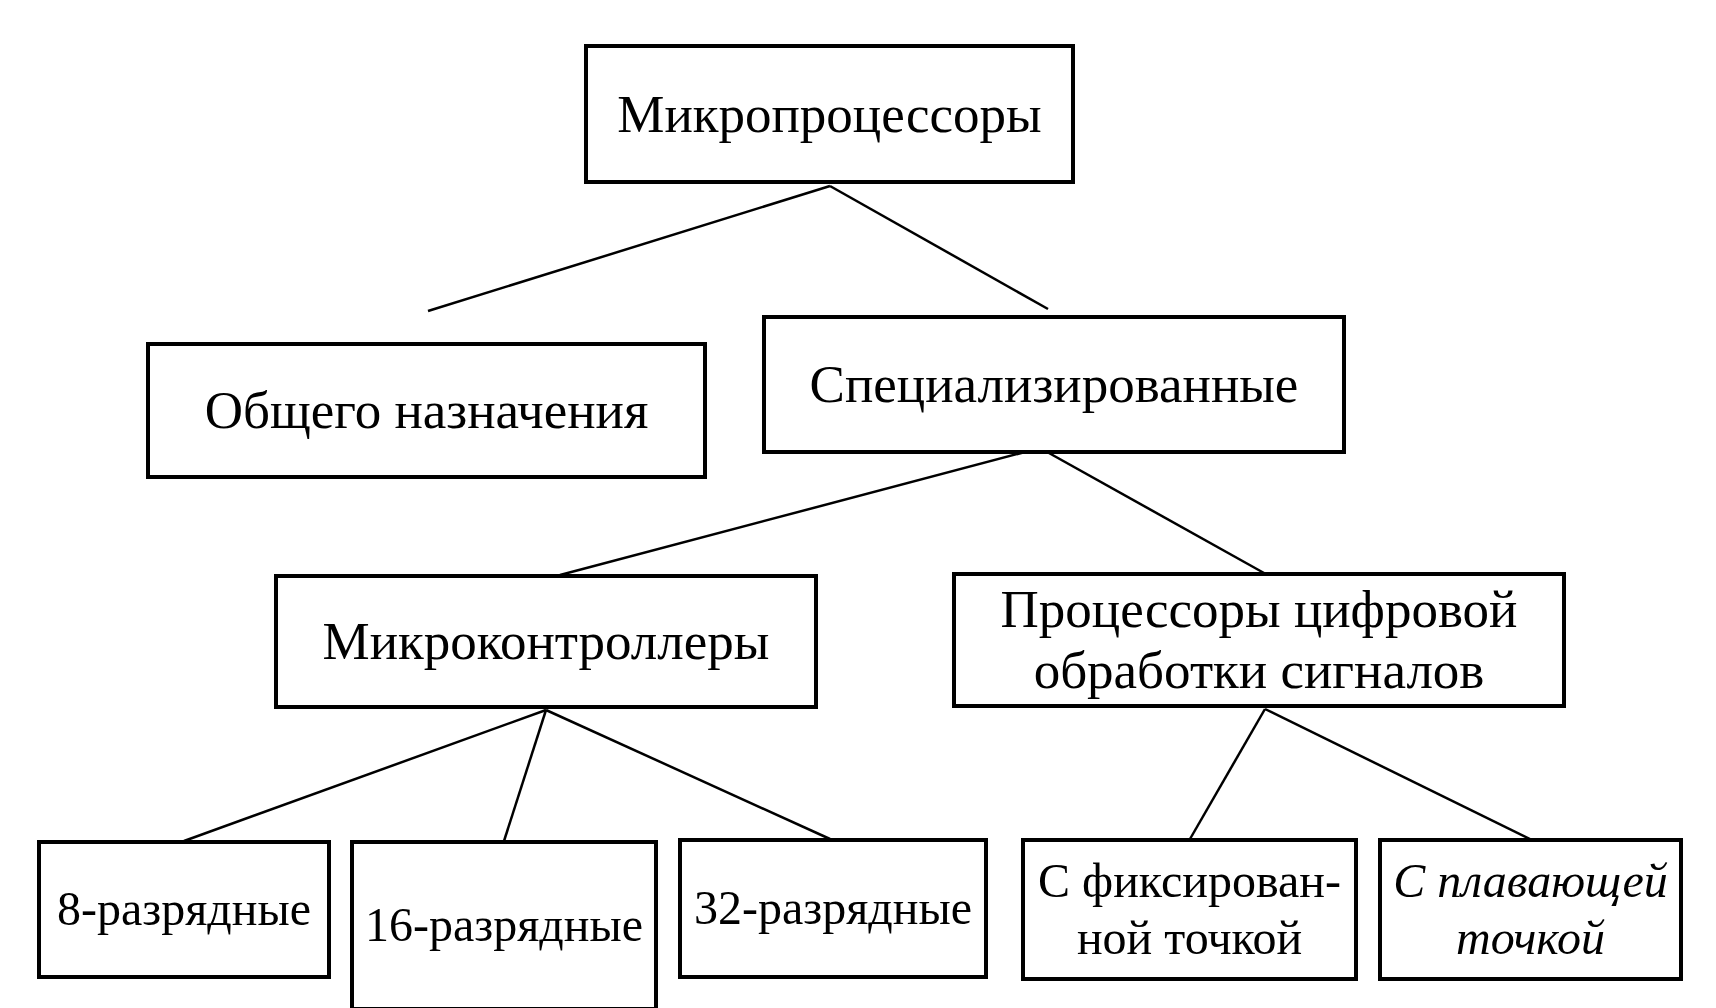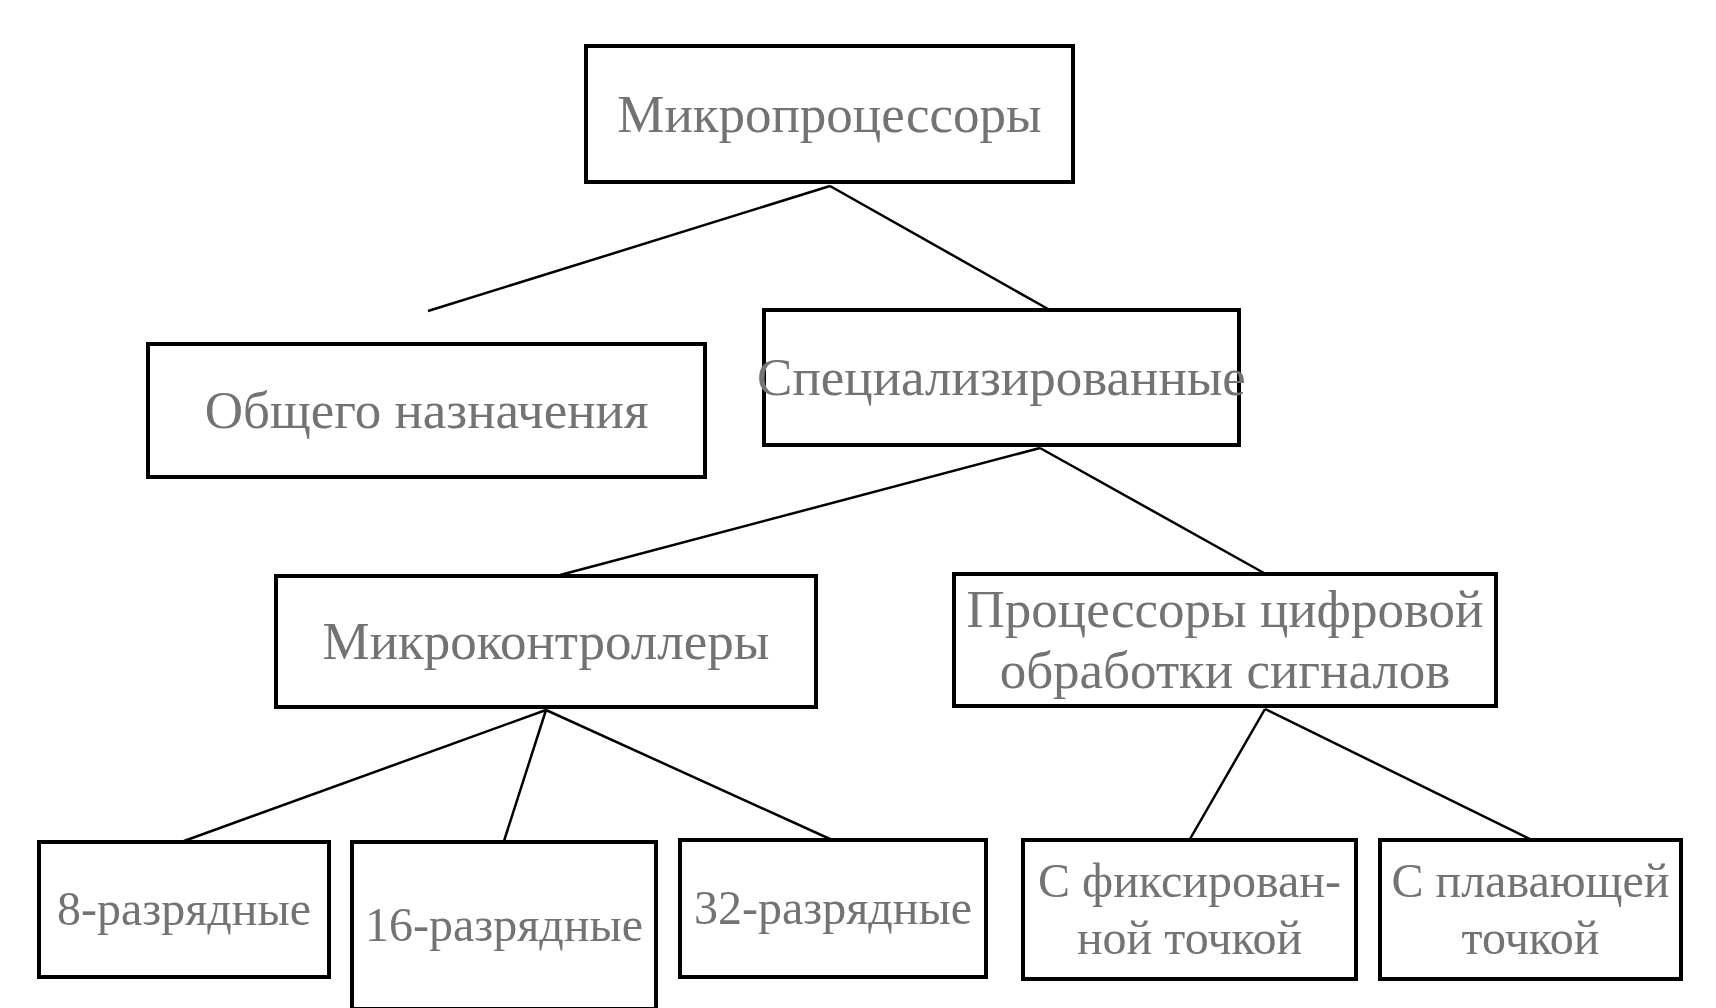--- a/index.html
+++ b/index.html
@@ -6,21 +6,21 @@
     margin: 0;
     padding: 0;
     background: #ffffff;
   }
   .canvas {
     position: relative;
     width: 1716px;
     height: 1008px;
     background: #ffffff;
     font-family: "Liberation Serif", "DejaVu Serif", serif;
-    color: #737373;
+    color: #000000;
     overflow: hidden;
   }
   .edges {
     position: absolute;
     left: 0;
     top: 0;
     width: 1716px;
     height: 1008px;
   }
   .edges line {
@@ -37,28 +37,28 @@
     justify-content: center;
     text-align: center;
     font-size: 53px;
     line-height: 1.15;
     white-space: pre-line;
   }
   .node.small { font-size: 48px; line-height: 1.18; }
 
   #node-root           { left: 584px;  top: 44px;  width: 491px; height: 140px; }
   #node-general        { left: 146px;  top: 310px; width: 561px; height: 137px; margin-top: 32px; }
-  #node-specialized    { left: 762px;  top: 308px; width: 479px; height: 139px; }
+  #node-specialized    { left: 762px;  top: 315px; width: 584px; height: 139px; }
   #node-microcontrollers { left: 274px; top: 574px; width: 544px; height: 135px; text-align: right; }
-  #node-dsp            { left: 952px;  top: 572px; width: 546px; height: 136px; }
+  #node-dsp            { left: 952px;  top: 572px; width: 614px; height: 136px; }
   #node-bit8           { left: 37px;   top: 840px; width: 294px; height: 139px; }
   #node-bit16          { left: 350px;  top: 840px; width: 308px; height: 171px; }
   #node-bit32          { left: 678px;  top: 838px; width: 310px; height: 141px; }
   #node-fixed-point    { left: 1021px; top: 838px; width: 337px; height: 143px; }
-  #node-floating-point { left: 1378px; top: 838px; width: 305px; height: 143px; }
+  #node-floating-point { left: 1378px; top: 838px; width: 305px; height: 143px; font-style: italic; }
 </style>
 </head>
 <body>
 
 <div class="canvas">
 
   <svg class="edges" viewBox="0 0 1716 1008" xmlns="http://www.w3.org/2000/svg">
     <line x1="830" y1="186" x2="428" y2="311"></line>
     <line x1="830" y1="186" x2="1048" y2="309"></line>
     <line x1="1040" y1="448" x2="560" y2="575"></line>

